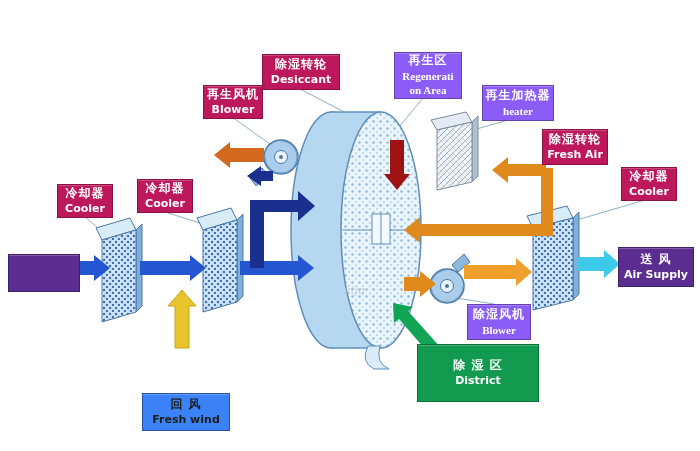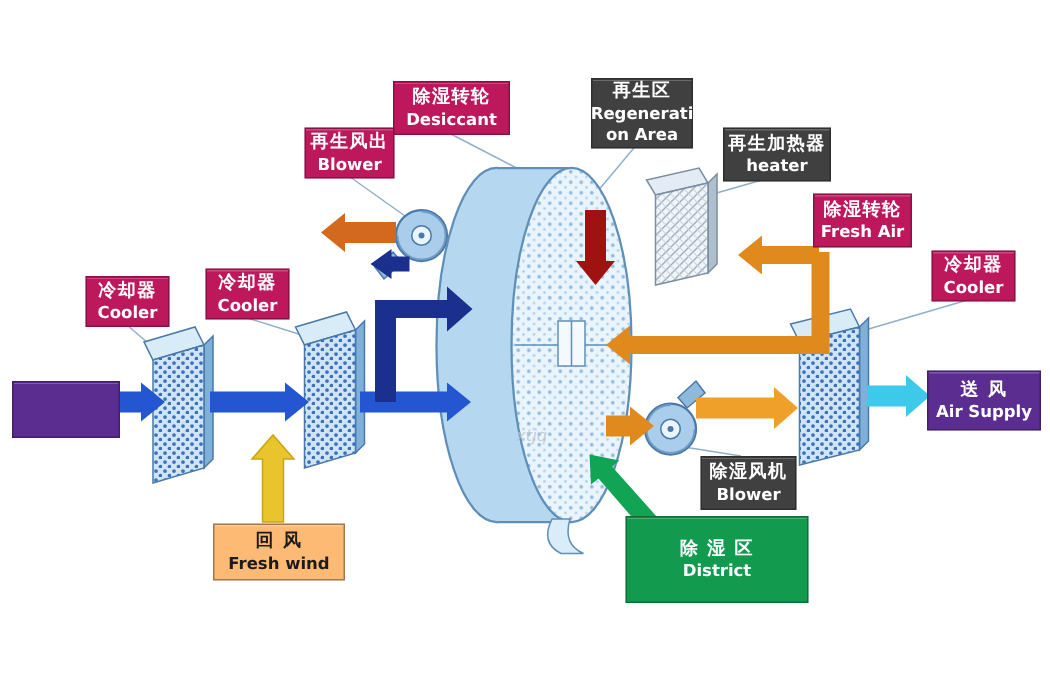--- a/index.html
+++ b/index.html
@@ -5,24 +5,24 @@
   html,body{margin:0;padding:0;background:#fff;}
   .stage{position:relative;width:700px;height:451px;background:#ffffff;overflow:hidden;
          font-family:"DejaVu Sans","Liberation Sans",sans-serif;}
   .stage svg{position:absolute;left:0;top:0;}
   .label{position:absolute;display:flex;flex-direction:column;align-items:center;justify-content:center;
          text-align:center;color:#fff;font-weight:bold;line-height:1.3;z-index:2;
          border:1px solid rgba(0,0,0,.28);box-shadow:inset 0 1px 0 rgba(255,255,255,.22);}
   .zh{font-size:12px;letter-spacing:1px;white-space:nowrap;}
   .en{font-size:11px;letter-spacing:0;white-space:nowrap;}
   .navy{background:#be185d;}
-  .teal{background:#404040;}
+  .teal{background:#8b5cf6;font-family:Liberation Serif, serif;}
   .orange{background:#cf6a1a;}
   .purple{background:#5b2d91;}
-  .yellow{background:#fdba74;color:#1c1c1c;border-color:rgba(0,0,0,.35);}
+  .yellow{background:#3b82f6;color:#1c1c1c;border-color:rgba(0,0,0,.35);margin-top:44px;}
   .green{background:#129a4e;}
   .watermark{position:absolute;left:344px;top:284px;z-index:1;color:#b9c3cc;font-size:11px;
              font-style:italic;opacity:.75;}
 </style>
 </head>
 <body>
 
 <div class="stage">
 
   <svg width="700" height="451" viewBox="0 0 700 451">
@@ -138,21 +138,21 @@
     <span class="en">Desiccant</span>
   </div>
 
   <div class="label teal" style="left:394px;top:52px;width:66px;height:45px;">
     <span class="zh">再生区</span>
     <span class="en">Regenerati</span>
     <span class="en">on Area</span>
   </div>
 
   <div class="label navy" style="left:203px;top:85px;width:58px;height:32px;">
-    <span class="zh">再生风出</span>
+    <span class="zh">再生风机</span>
     <span class="en">Blower</span>
   </div>
 
   <div class="label teal" style="left:482px;top:85px;width:70px;height:34px;">
     <span class="zh">再生加热器</span>
     <span class="en">heater</span>
   </div>
 
 
   <div class="label navy" style="left:542px;top:129px;width:64px;height:34px;">

